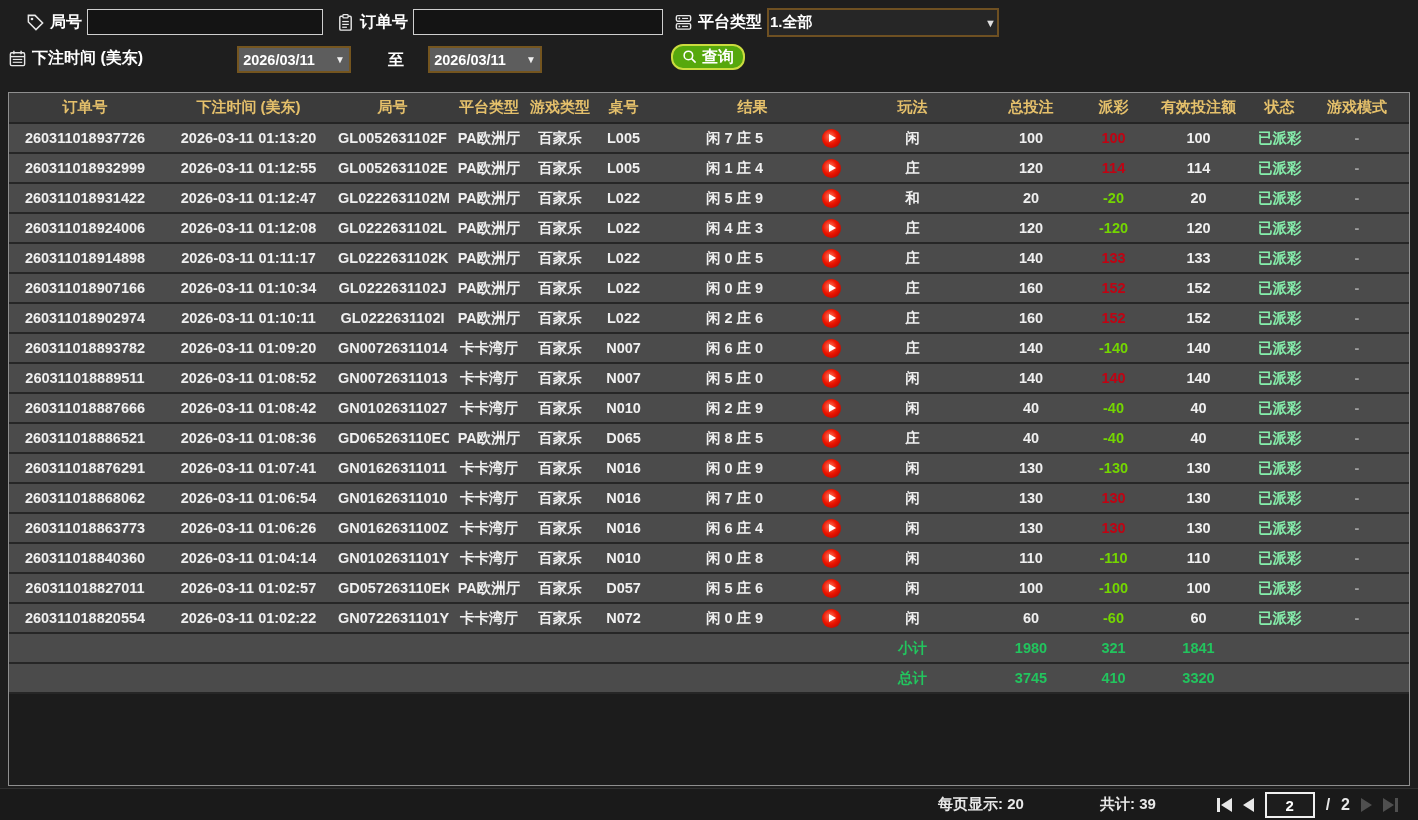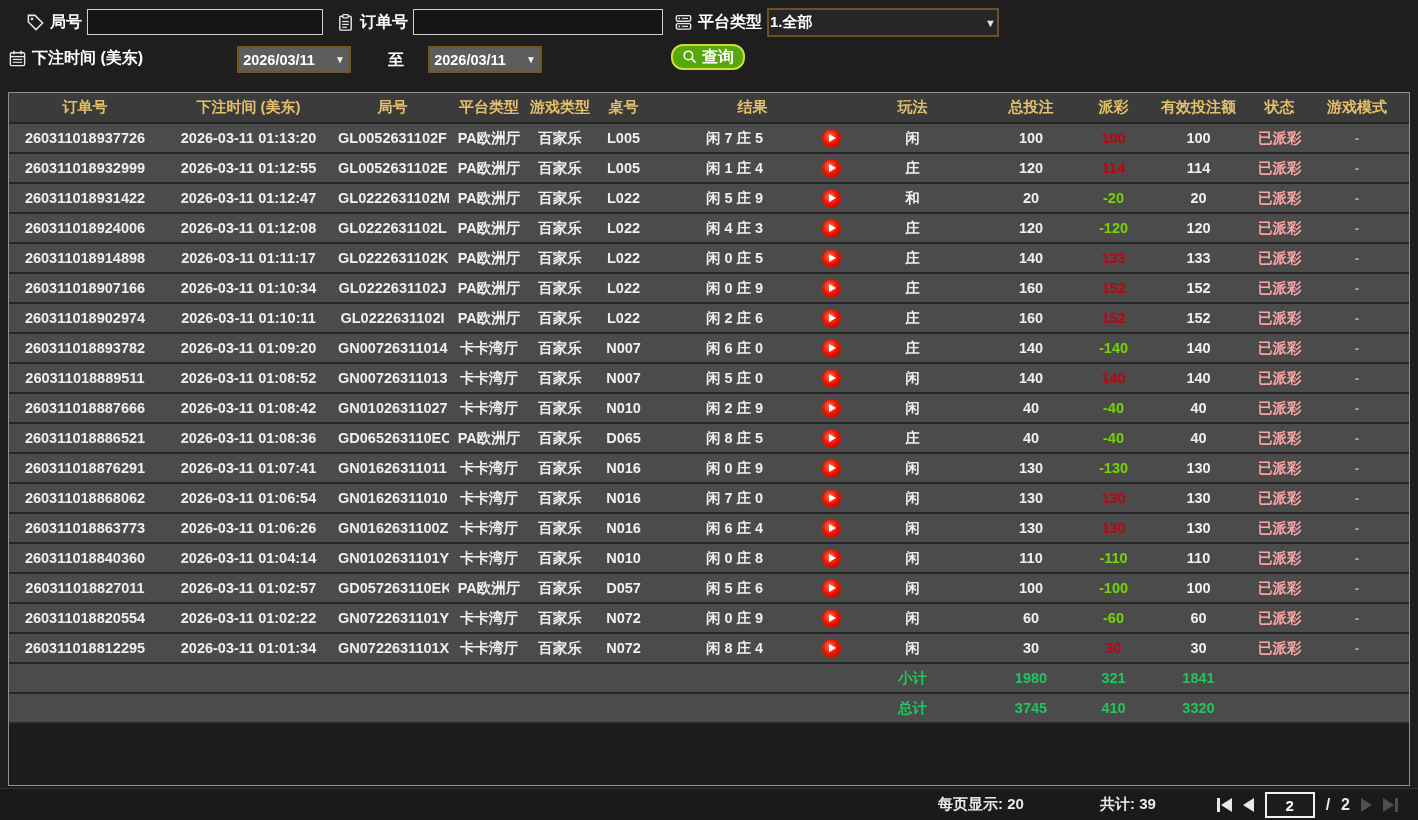--- a/index.html
+++ b/index.html
@@ -24,21 +24,21 @@
   
   .panel{position:absolute;left:8px;top:92px;width:1402px;height:694px;border:1px solid #8f8f8f;
          background:#1c1c1c;box-sizing:border-box;overflow:hidden;}
   table{width:100%;border-collapse:collapse;table-layout:fixed;}
   th{height:27px;background:#3b3b3b;color:#e5c06b;font-size:15px;font-weight:700;
      border-bottom:2px solid #242424;white-space:nowrap;overflow:hidden;}
   td{height:28px;background:#4b4b4b;border-bottom:2px solid #262626;text-align:center;
      font-size:14.5px;font-weight:700;color:#f0f0f0;white-space:nowrap;overflow:hidden;padding:0 2px;}
   td.payout.win{color:#c00313;}
   td.payout.loss{color:#74d600;}
-  td.status{color:#fca5a5;}
+  td.status{color:#86efac;}
   td.mode{color:#9f9f9f;}
   tr.sum-row td{color:#22c55e;}
   .play{display:inline-flex;width:19px;height:19px;border-radius:50%;vertical-align:middle;
         background:radial-gradient(circle at 42% 40%,#ff7a60 0%,#ec1500 45%,#c40b00 75%,#9e0500 100%);
         align-items:center;justify-content:center;cursor:pointer;}
   .play::after{content:"";display:block;margin-left:2px;width:0;height:0;
                border-left:7px solid #fff;border-top:4px solid transparent;border-bottom:4px solid transparent;}
   
   .footer{position:absolute;left:0;top:788px;width:1418px;height:32px;background:#1a1a1a;
           border-top:1px solid #303030;}
@@ -441,36 +441,20 @@
     <td>N072</td>
     <td>闲 0 庄 9</td>
     <td><span class="play"></span></td>
     <td>闲</td>
     <td>60</td>
     <td class="payout loss">-60</td>
     <td>60</td>
     <td class="status">已派彩</td>
     <td class="mode">-</td>
   </tr>
-          <tr>
-    <td>260311018812295</td>
-    <td>2026-03-11 01:01:34</td>
-    <td>GN0722631101X</td>
-    <td>卡卡湾厅</td>
-    <td>百家乐</td>
-    <td>N072</td>
-    <td>闲 8 庄 4</td>
-    <td><span class="play"></span></td>
-    <td>闲</td>
-    <td>30</td>
-    <td class="payout win">30</td>
-    <td>30</td>
-    <td class="status">已派彩</td>
-    <td class="mode">-</td>
-  </tr>
         </tbody>
       <tbody>
         <tr class="sum-row">
           <td colspan="8"></td>
           <td>小计</td>
           <td>1980</td>
           <td>321</td>
           <td>1841</td>
           <td></td>
           <td></td>

